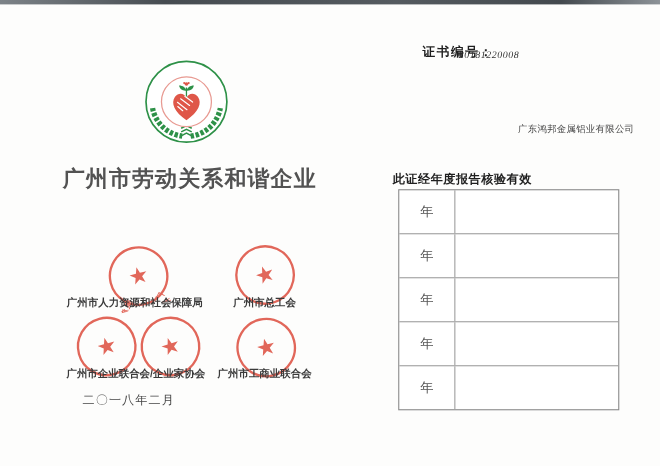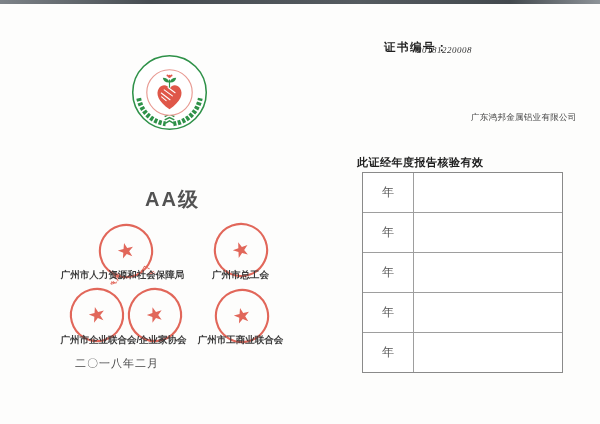--- a/index.html
+++ b/index.html
@@ -92,21 +92,21 @@
     <path class="heart" d="M40,57.5 C28.5,49.5 25,41.5 29.2,35.3 C32.6,30.5 38.6,32 40,36.6 C41.4,32 47.4,30.5 50.8,35.3 C55,41.5 51.5,49.5 40,57.5 Z"></path>
     <path class="fingers" d="M31.5,40.5 L40.5,47.5 M34.5,37.2 L43,43.5 M38.5,34.8 L45.8,40.3 M31.8,44.5 L36.5,48.5"></path>
     <path class="stem" d="M40,35 C40,31.5 40,29 40,26.5"></path>
     <path class="leaf" d="M39.8,29.5 C35.8,29.8 33.6,27.6 33,24.6 C36.8,24.7 39.3,26.5 39.8,29.5 Z"></path>
     <path class="leaf" d="M40.2,29.5 C44.2,29.8 46.4,27.6 47,24.6 C43.2,24.7 40.7,26.5 40.2,29.5 Z"></path>
     <circle class="bud" cx="40" cy="23.2" r="1.7"></circle>
     <circle class="bud" cx="37.9" cy="22.4" r="1"></circle>
     <circle class="bud" cx="42.1" cy="22.4" r="1"></circle>
   </svg>
 
-  <div class="abs cert-grade">AA级</div>
+  <div class="abs cert-title">广州市劳动关系和谐企业</div>
 
   <svg class="abs seal" style="left:97px;top:222px;transform:rotate(-14deg);" viewBox="0 0 60 60">
     <defs>
         <path id="sa1" d="M30,50 A20,20 0 1 1 29.98,50" fill="none"></path>
       </defs>
     <circle class="seal-ring" cx="30" cy="30" r="27"></circle>
     <path class="seal-star" d="M30,21.5 L31.94,27.33 L38.08,27.37 L33.14,31.02 L35,36.88 L30,33.3 L25,36.88 L26.86,31.02 L21.92,27.37 L28.06,27.33 Z"></path>
     <text class="seal-text" font-size="7.6" letter-spacing="0.4" text-anchor="middle">
       <textPath href="#sa1" xlink:href="#sa1" startOffset="50%">广州市人力资源和社会保障局</textPath>
     </text>

